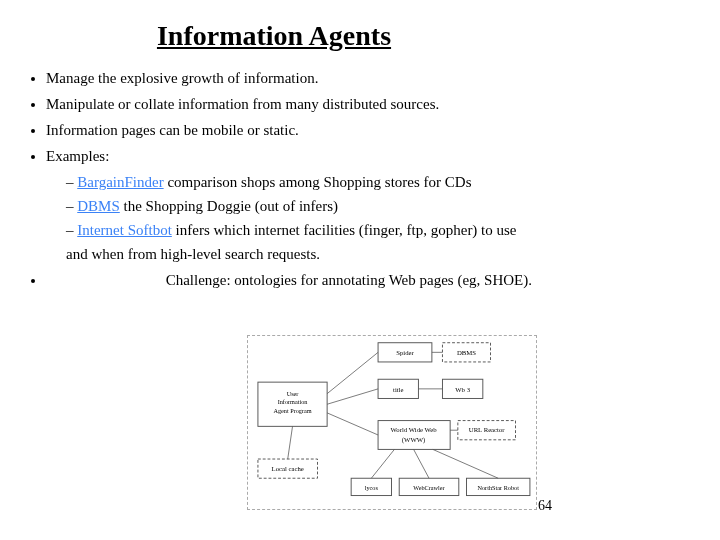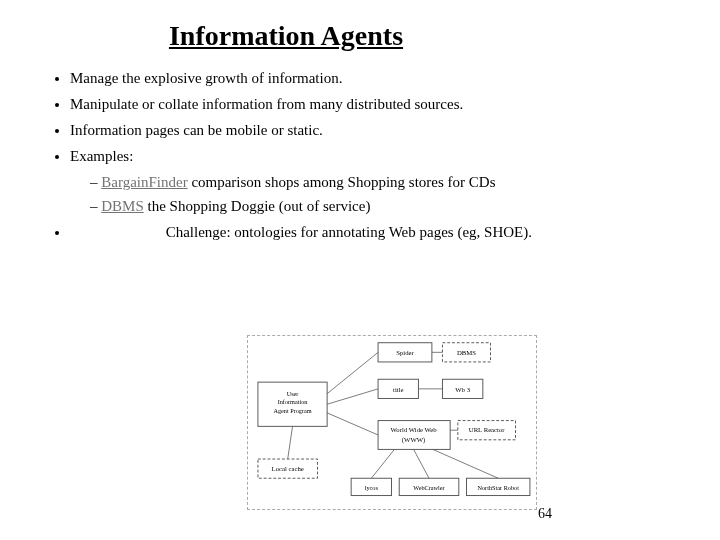--- a/index.html
+++ b/index.html
@@ -9,21 +9,21 @@
       background: #ffffff;
       font-family: "Times New Roman", Times, serif;
       font-size: 15px;
       color: #000000;
       overflow: hidden;
       position: relative;
     }
     .slide {
       width: 572px;
       height: 540px;
-      padding: 20px 40px 20px 40px;
+      padding: 20px 40px 20px 16px;
       position: relative;
     }
     .title {
       text-align: center;
       font-size: 28px;
       font-weight: bold;
       text-decoration: underline;
       margin-bottom: 14px;
     }
     .bullet-list {
@@ -41,31 +41,31 @@
       margin-top: 2px;
     }
     .sub-bullets li {
       font-size: 15px;
       line-height: 1.6;
     }
     .sub-bullets li::before {
       content: "– ";
     }
     a.link {
-      color: #737373;
+      color: #3b82f6;
       text-decoration: underline;
     }
     .challenge-bullet {
       margin-top: 2px;
       font-size: 15px;
       text-align: right;
     }
     .page-number {
       position: absolute;
-      bottom: 18px;
+      bottom: 26px;
       right: 20px;
       font-size: 14px;
     }
     
     .diagram-container {
       position: absolute;
       bottom: 30px;
       right: 35px;
       width: 290px;
       height: 175px;
@@ -86,21 +86,24 @@
     <li>Manage the explosive growth of information.</li>
     <li>Manipulate or collate information from many distributed sources.</li>
     <li>Information pages can be mobile or static.</li>
     <li>
       <span>Examples:</span>
       <ul class="sub-bullets">
         <li>
           <a class="link" href="#">BargainFinder</a><span> comparison shops among Shopping stores for CDs</span>
         </li>
         <li>
-          <a class="link" href="#">DBMS</a><span> the Shopping Doggie (out of service)</span>
+          <a class="link" href="#">DBMS</a><span> the Shopping Doggie (out of infers)</span>
+        </li>
+        <li>
+          <a class="link" href="#">Internet Softbot</a><span> infers which internet facilities (finger, ftp, gopher) to use and when from high-level search requests.</span>
         </li>
       </ul>
     </li>
     <li class="challenge-bullet">Challenge: ontologies for annotating Web pages (eg, SHOE).</li>
   </ul>
 
   <div class="diagram-container">
     <svg viewBox="0 0 295 180" style="border: 1px dashed #aaa;">
 
       <rect x="8" y="48" width="72" height="46" fill="white" stroke="#555" stroke-width="1"></rect>

